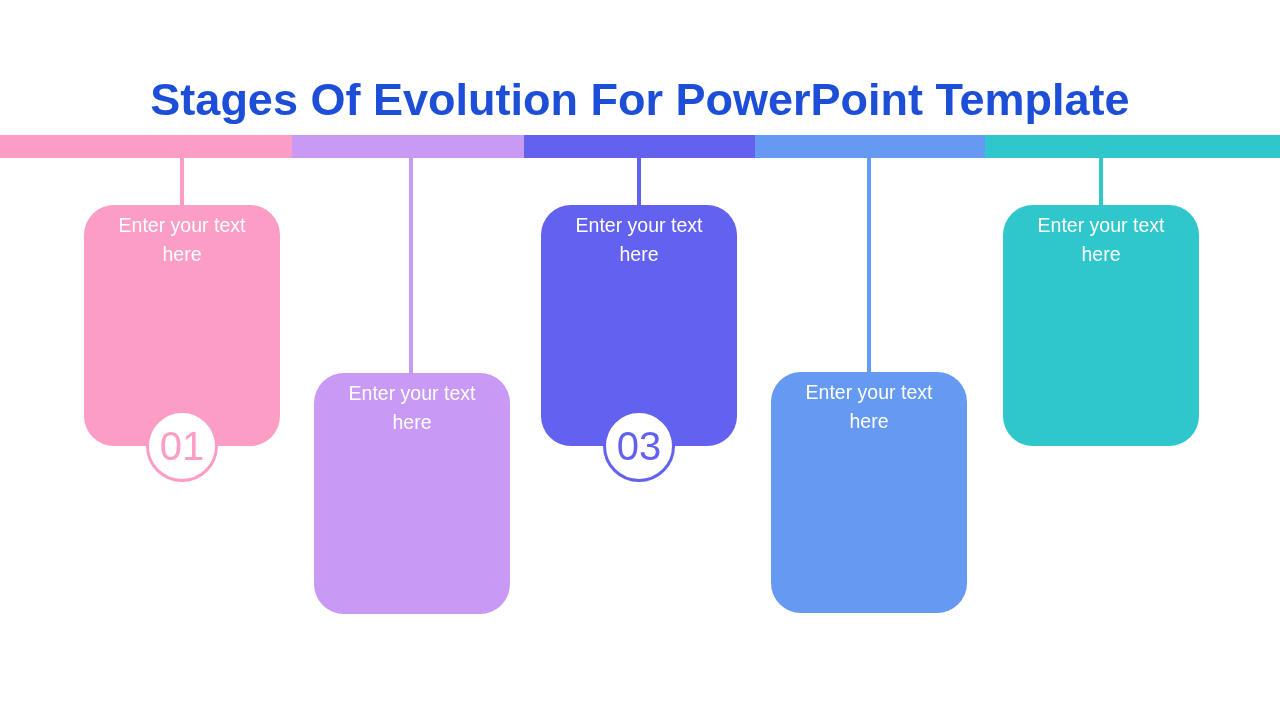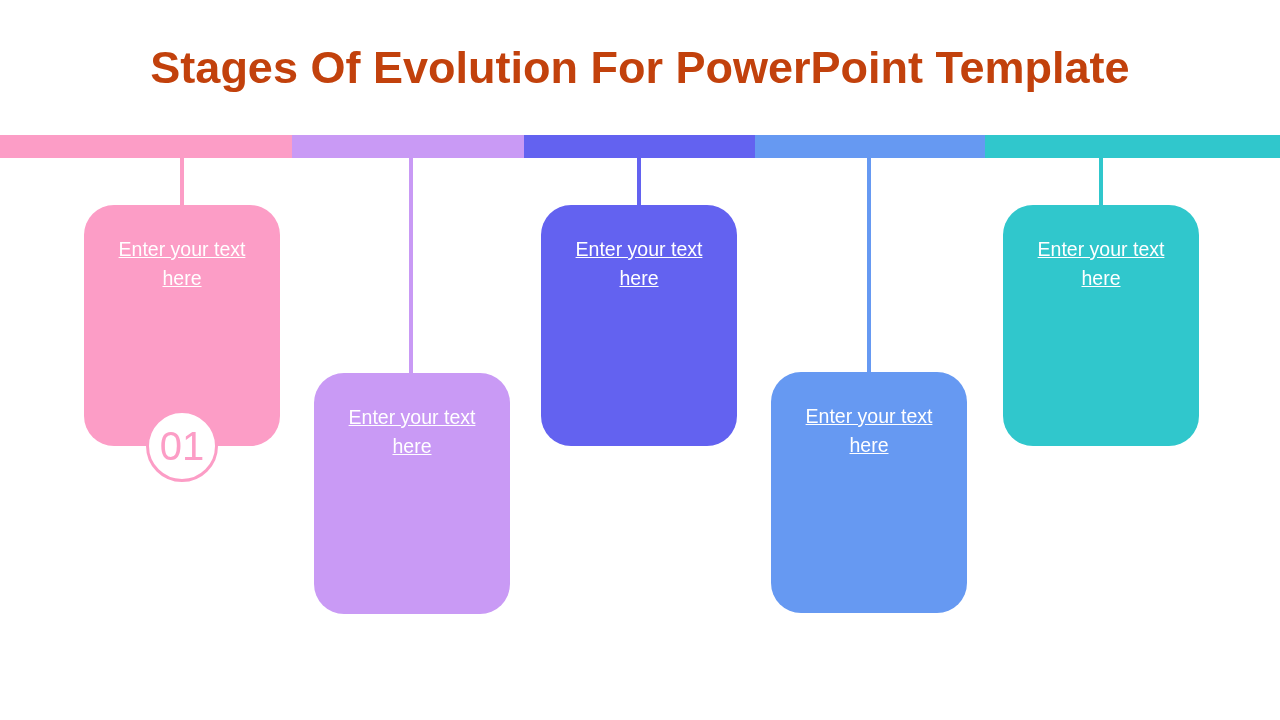--- a/index.html
+++ b/index.html
@@ -11,29 +11,29 @@
   .slide {
     position: relative;
     width: 1280px;
     height: 720px;
     background: #ffffff;
     overflow: hidden;
   }
   
   .title {
     position: absolute;
-    top: 44px;
+    top: 76px;
     left: 0;
     width: 100%;
     margin: 0;
     text-align: center;
     font-size: 45px;
     line-height: 48px;
     font-weight: bold;
-    color: #c2410c;
+    color: #1d4ed8;
     letter-spacing: 0px;
   }
   
   .bar {
     position: absolute;
     top: 135px;
     left: 0;
     width: 1280px;
     height: 23px;
     display: flex;
@@ -62,27 +62,26 @@
     height: 241px;
     border-radius: 30px;
   }
   .card1 { left: 84px;   top: 205px; }
   .card2 { left: 314px;  top: 373px; }
   .card3 { left: 541px;  top: 205px; }
   .card4 { left: 771px;  top: 372px; }
   .card5 { left: 1003px; top: 205px; }
   .card-label {
     width: 132px;
-    margin: 30px auto 0 auto;
+    margin: 6px auto 0 auto;
     text-align: center;
     color: #ffffff;
     font-size: 19.5px;
     line-height: 29px;
     font-weight: normal;
-    text-decoration: underline;
   }
   
   .badge {
     position: absolute;
     left: 50%;
     bottom: -36px;
     transform: translateX(-50%);
     width: 66px;
     height: 66px;
     border: 3px solid;
@@ -125,20 +124,23 @@
       <span>01</span>
     </div>
   </div>
 
   <div class="card card2" style="background: rgb(201, 154, 245);">
     <div class="card-label">Enter your text here</div>
   </div>
 
   <div class="card card3" style="background: rgb(99, 98, 240);">
     <div class="card-label">Enter your text here</div>
+    <div class="badge" style="border-color: rgb(99, 98, 240); color: rgb(99, 98, 240);">
+      <span>03</span>
+    </div>
   </div>
 
   <div class="card card4" style="background: rgb(102, 153, 242);">
     <div class="card-label">Enter your text here</div>
   </div>
 
   <div class="card card5" style="background: rgb(48, 199, 204);">
     <div class="card-label">Enter your text here</div>
   </div>
 

